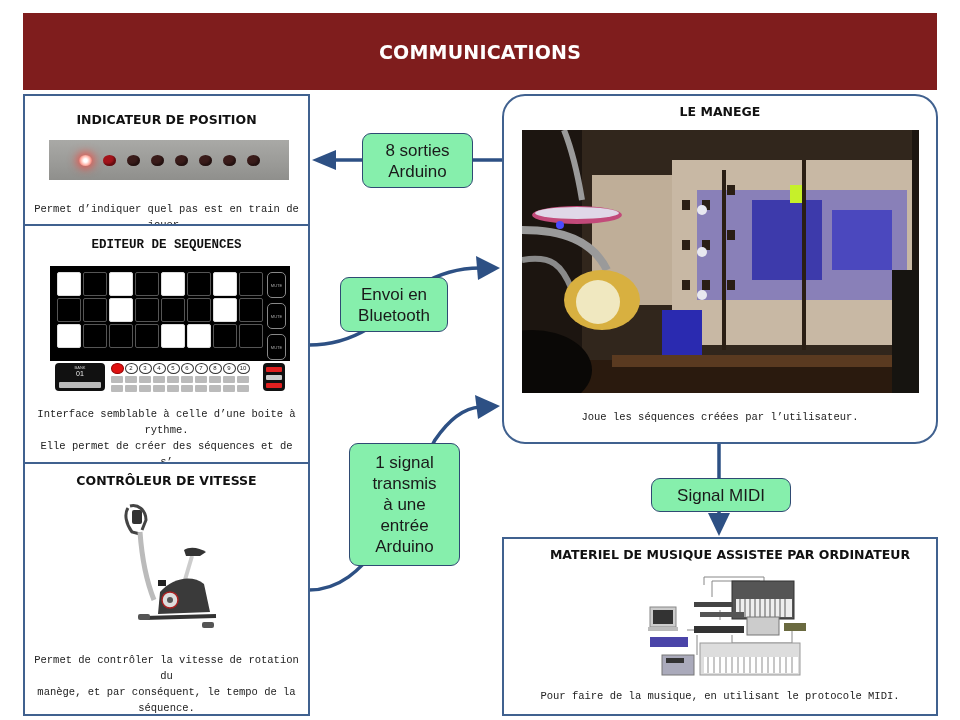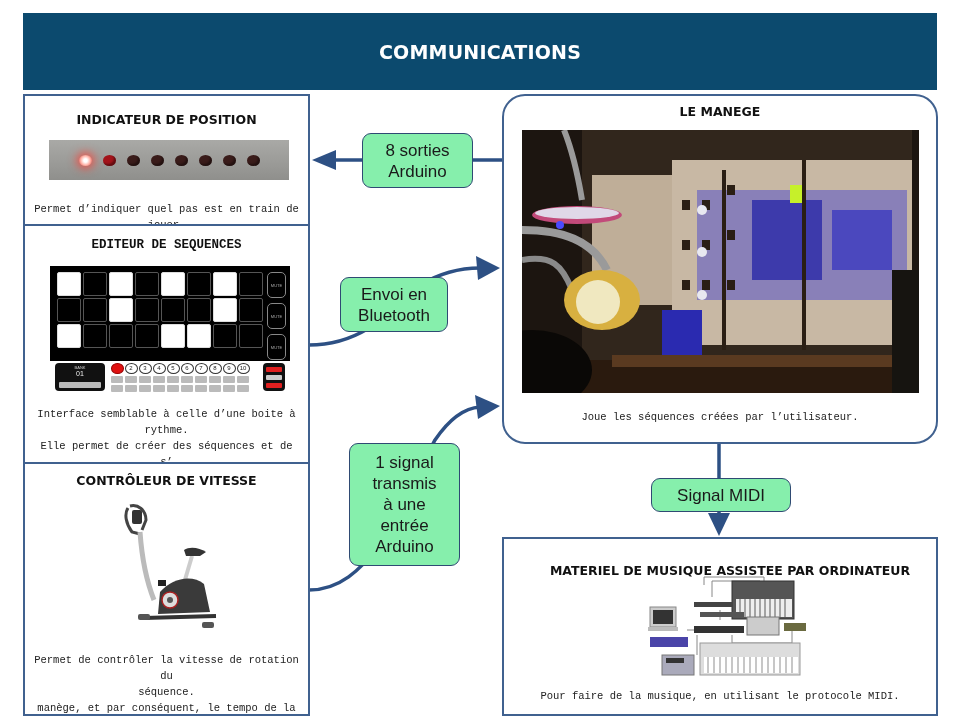--- a/index.html
+++ b/index.html
@@ -3,21 +3,21 @@
 <meta charset="utf-8">
 <style>
   html, body { margin: 0; padding: 0; }
   body {
     width: 960px; height: 720px; position: relative; overflow: hidden;
     background: #ffffff;
     font-family: "Liberation Sans", sans-serif;
   }
   .banner {
     position: absolute; left: 23px; top: 13px; width: 914px; height: 77px;
-    background: #0c4a6e;
+    background: #7f1d1d;
     display: flex; align-items: center; justify-content: center;
   }
   .banner-title {
     color: #ffffff; font-weight: bold; font-size: 19px; letter-spacing: 0.2px;
     font-family: "DejaVu Sans", sans-serif;
   }
   .panel {
     position: absolute; box-sizing: border-box;
     border: 2px solid #40618f; background: #fff;
   }
@@ -233,22 +233,22 @@
     <path d="M40,92 C52,78 72,74 84,84 L90,112 L38,114 Z" fill="#3a3a3a"></path>
     <circle cx="50" cy="100" r="8" fill="#ddd" stroke="#a22" stroke-width="1.5"></circle>
     <circle cx="50" cy="100" r="3" fill="#555"></circle>
     <rect x="38" y="80" width="8" height="6" fill="#222"></rect>
     <path d="M24,118 L96,116" stroke="#333" stroke-width="4"></path>
     <rect x="18" y="114" width="12" height="6" rx="2" fill="#555"></rect>
     <rect x="82" y="122" width="12" height="6" rx="2" fill="#555"></rect>
   </svg>
   <div class="panel-desc" style="top:188px;">
     <div>Permet de contrôler la vitesse de rotation du</div>
+    <div>manège, et par conséquent, le tempo de la</div>
     <div>séquence.</div>
-    <div>manège, et par conséquent, le tempo de la</div>
   </div>
 </div>
 
 <div class="panel" style="left:502px; top:94px; width:436px; height:350px;border-radius:23px;">
   <div class="panel-title" style="top:8px;">LE MANEGE</div>
   <div class="photo">
     <svg width="397" height="263" viewBox="0 0 397 263">
       <rect x="0" y="0" width="397" height="263" fill="#1c1510"></rect>
       <rect x="60" y="0" width="330" height="230" fill="#3a2e22" opacity="0.7"></rect>
       <rect x="150" y="30" width="240" height="185" fill="#c8b8a4"></rect>
@@ -285,21 +285,21 @@
       <rect x="0" y="230" width="397" height="33" fill="#2a1a0e"></rect>
       <rect x="90" y="225" width="300" height="12" fill="#5a3a20"></rect>
       <ellipse cx="10" cy="240" rx="60" ry="40" fill="#0a0806"></ellipse>
       <rect x="370" y="140" width="27" height="123" fill="#161410"></rect>
     </svg>
   </div>
   <div class="panel-desc" style="top:313px;">Joue les séquences créées par l’utilisateur.</div>
 </div>
 
 <div class="panel" style="left:502px; top:537px; width:436px; height:179px;">
-  <div class="panel-title" style="top:24px;padding-left:20px;">MATERIEL DE MUSIQUE ASSISTEE PAR ORDINATEUR</div>
+  <div class="panel-title" style="top:8px;padding-left:20px;">MATERIEL DE MUSIQUE ASSISTEE PAR ORDINATEUR</div>
   <svg class="midi-img" viewBox="0 0 165 105">
     <g stroke="#888" stroke-width="1" fill="none">
       <path d="M62,10 L62,2 L122,2 L122,8"></path>
       <path d="M70,22 L70,6 L118,6"></path>
       <path d="M78,45 L78,35"></path>
       <path d="M45,55 L60,55"></path>
       <path d="M90,60 L90,68 L150,68 L150,55"></path>
       <path d="M55,60 L55,80"></path>
     </g>
     <rect x="90" y="6" width="62" height="38" fill="#555" stroke="#333"></rect>

